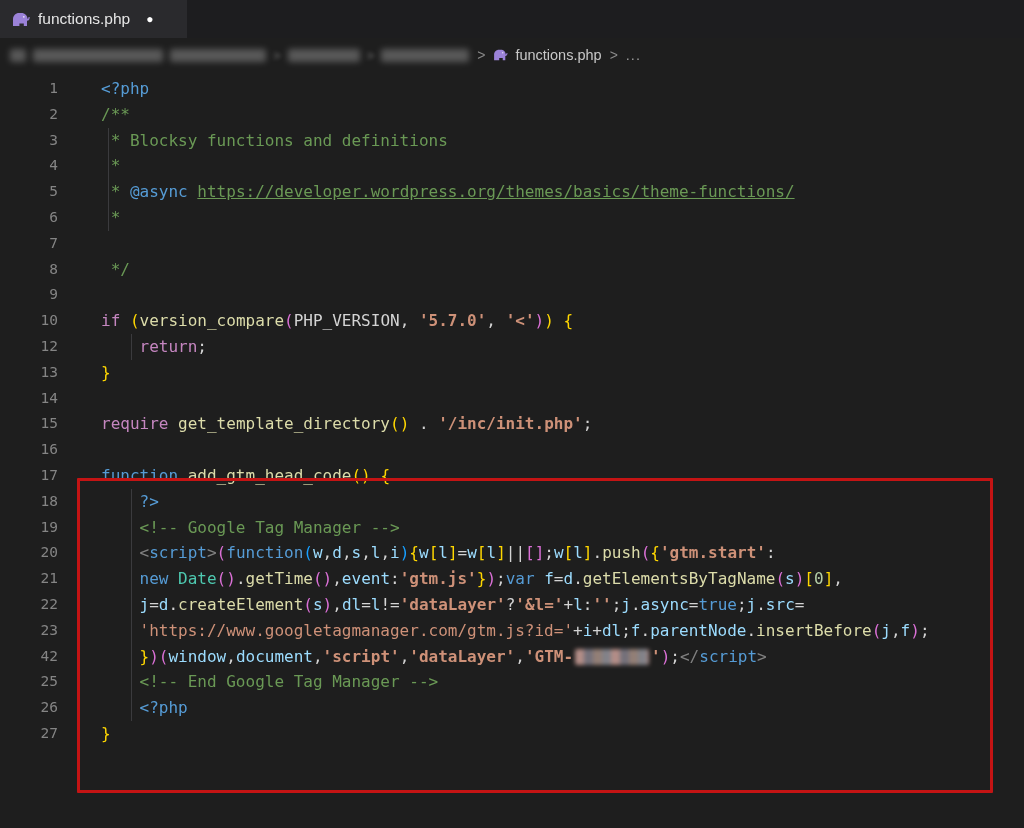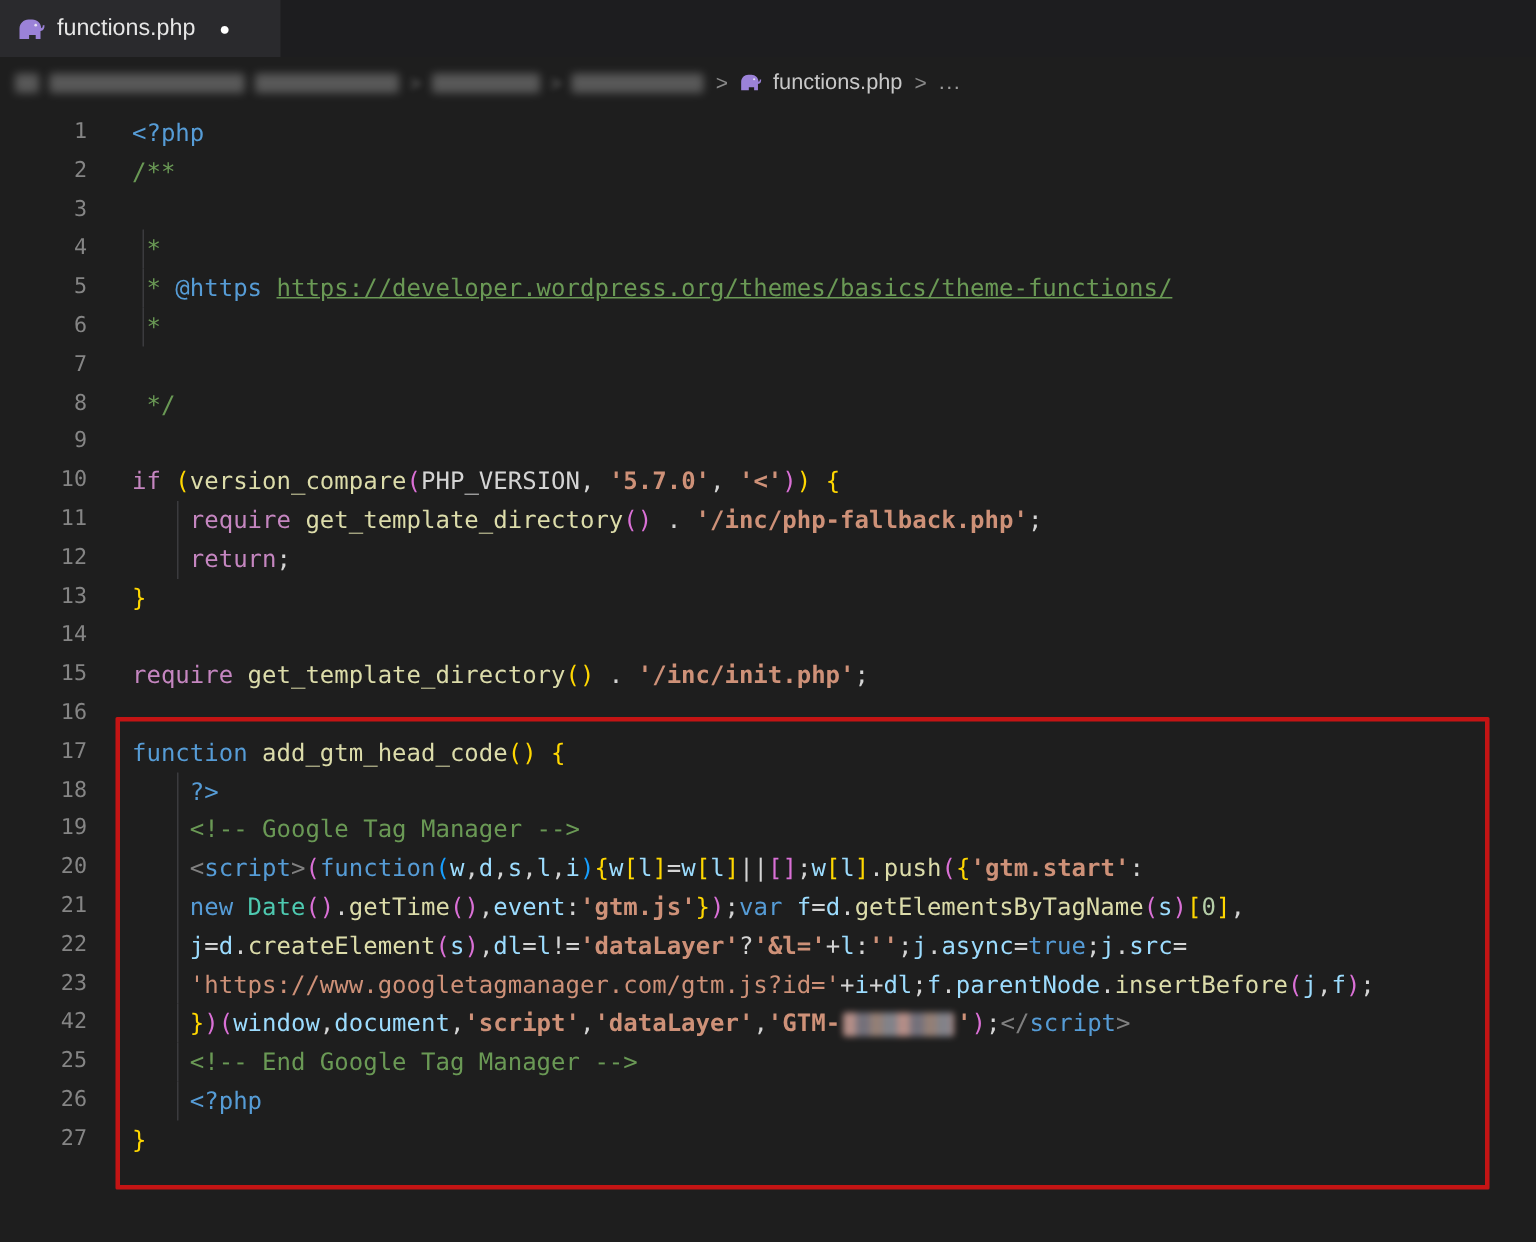--- a/index.html
+++ b/index.html
@@ -19,21 +19,21 @@
         opacity:.45;filter:blur(3px);}
   .blob-sep{color:#bbb;filter:blur(2px);opacity:.55;font-size:13px;}
   .bc-sep{color:#8a8a8a;font-size:14px;margin:0 1px;}
   .bc-file{color:#c8c8c8;}
   .bc-more{color:#9d9d9d;letter-spacing:1px;}
   
   .code{padding-top:4px;}
   .code-line{display:flex;height:25.8px;line-height:25.8px;
              font-family:"DejaVu Sans Mono",monospace;font-size:16px;}
   .ln{width:58px;text-align:right;color:var(--ln);font-size:14.5px;flex:none;}
-  .lc{margin-left:30px;white-space:pre;position:relative;}
+  .lc{margin-left:43px;white-space:pre;position:relative;}
   .lc.g1::before,.lc.g4::before{content:"";position:absolute;top:0;bottom:0;width:1px;
                                 background:#3b3b3e;}
   .lc.g1::before{left:7px;}
   .lc.g4::before{left:30px;}
   .tok.b{color:var(--b);} .tok.p{color:var(--p);} .tok.y{color:var(--y);}
   .tok.s{color:var(--s);font-weight:bold;} .tok.su{color:var(--s);}
   .tok.c{color:var(--c);} .tok.cu{color:var(--c);text-decoration:underline;}
   .tok.v{color:var(--v);} .tok.n{color:var(--n);} .tok.w{color:var(--w);}
   .tok.t{color:var(--t);} .tok.g{color:var(--g);}
   .tok.k1{color:var(--k1);} .tok.k2{color:var(--k2);} .tok.k3{color:var(--k3);}
@@ -90,51 +90,48 @@
       <div class="code-line">
         <span class="ln">1</span>
         <span class="lc"><span class="tok b">&lt;?php</span></span>
       </div>
       <div class="code-line">
         <span class="ln">2</span>
         <span class="lc"><span class="tok c">/**</span></span>
       </div>
       <div class="code-line">
         <span class="ln">3</span>
+        <span class="lc g1"><span class="tok c"> * Blocksy functions and definitions</span></span>
       </div>
       <div class="code-line">
         <span class="ln">4</span>
         <span class="lc g1"><span class="tok c"> *</span></span>
       </div>
       <div class="code-line">
         <span class="ln">5</span>
-        <span class="lc g1"><span class="tok c"> * </span><span class="tok b">@https</span><span class="tok c"> </span><span class="tok cu">https://developer.wordpress.org/themes/basics/theme-functions/</span></span>
+        <span class="lc g1"><span class="tok c"> * </span><span class="tok b">@async</span><span class="tok c"> </span><span class="tok cu">https://developer.wordpress.org/themes/basics/theme-functions/</span></span>
       </div>
       <div class="code-line">
         <span class="ln">6</span>
         <span class="lc g1"><span class="tok c"> *</span></span>
       </div>
       <div class="code-line">
         <span class="ln">7</span>
       </div>
       <div class="code-line">
         <span class="ln">8</span>
         <span class="lc"><span class="tok c"> */</span></span>
       </div>
       <div class="code-line">
         <span class="ln">9</span>
         <span class="lc"></span>
       </div>
       <div class="code-line">
         <span class="ln">10</span>
         <span class="lc"><span class="tok p">if</span><span class="tok w"> </span><span class="tok k1">(</span><span class="tok y">version_compare</span><span class="tok k2">(</span><span class="tok w">PHP_VERSION</span><span class="tok w">, </span><span class="tok s">'5.7.0'</span><span class="tok w">, </span><span class="tok s">'&lt;'</span><span class="tok k2">)</span><span class="tok k1">)</span><span class="tok w"> </span><span class="tok k1">{</span></span>
-      </div>
-      <div class="code-line">
-        <span class="ln">11</span>
-        <span class="lc g4"><span class="tok w">    </span><span class="tok p">require</span><span class="tok w"> </span><span class="tok y">get_template_directory</span><span class="tok k2">()</span><span class="tok w"> . </span><span class="tok s">'/inc/php-fallback.php'</span><span class="tok w">;</span></span>
       </div>
       <div class="code-line">
         <span class="ln">12</span>
         <span class="lc g4"><span class="tok w">    </span><span class="tok p">return</span><span class="tok w">;</span></span>
       </div>
       <div class="code-line">
         <span class="ln">13</span>
         <span class="lc"><span class="tok k1">}</span></span>
       </div>
       <div class="code-line">

